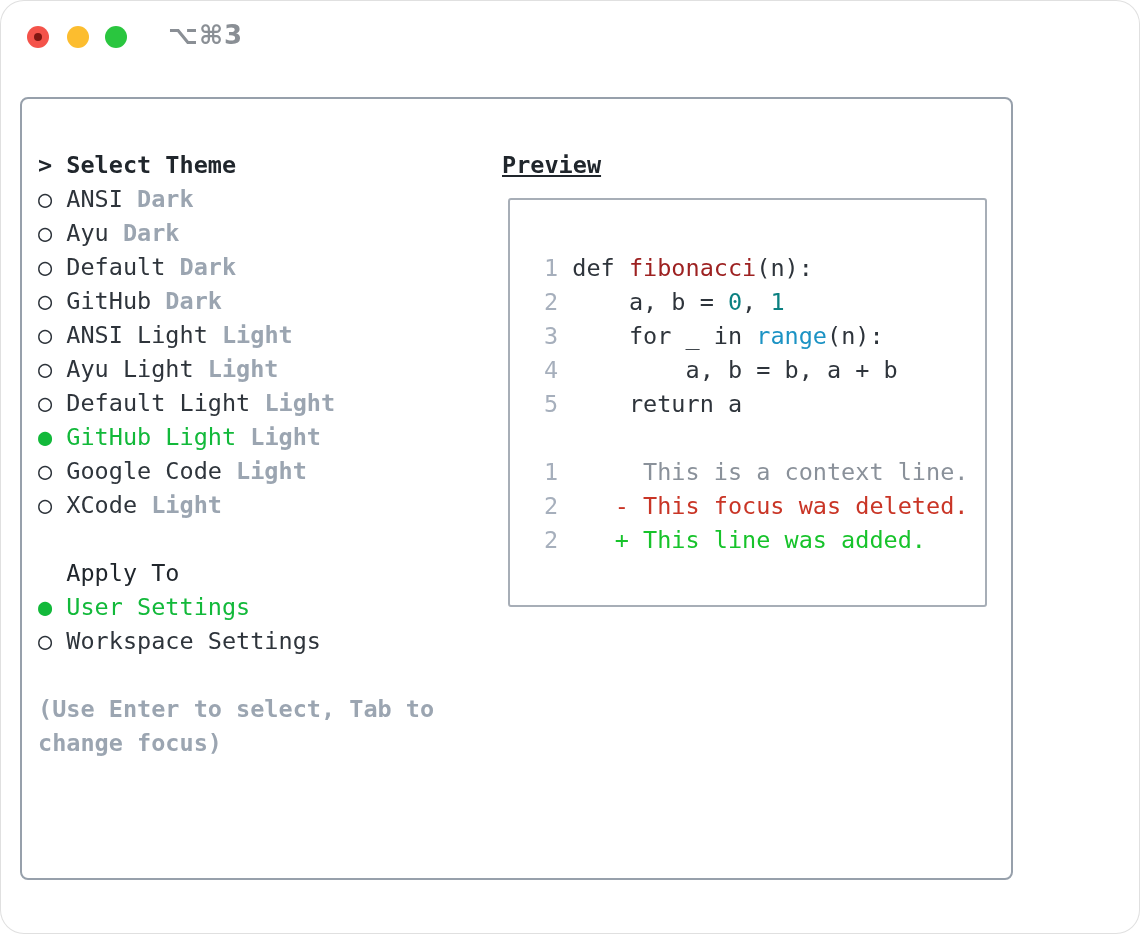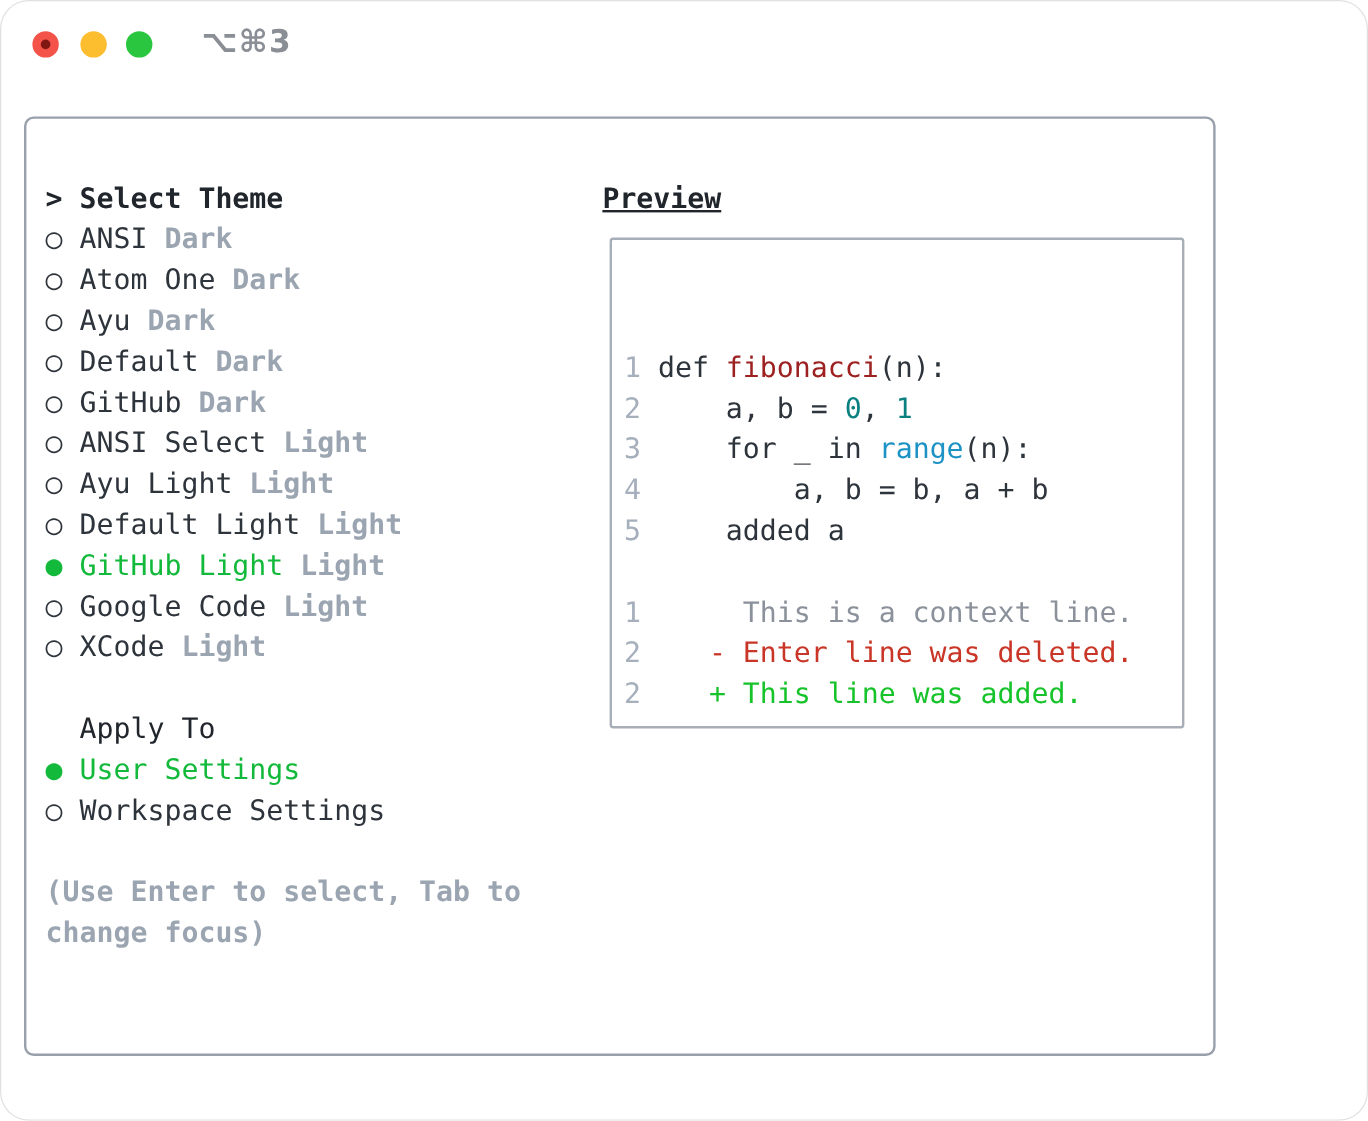--- a/index.html
+++ b/index.html
@@ -44,21 +44,21 @@
 
   #theme-list{position:absolute;left:16px;top:49px;}
 
   #preview-label{position:absolute;left:480px;top:49px;text-decoration:underline;}
 
   #preview-box{
     position:absolute;left:486px;top:99px;width:479px;height:409px;
     border:2px solid var(--preview_border);border-radius:3px;background:#fff;
     box-sizing:border-box;
   }
-  #preview-pre{position:absolute;left:10px;top:51px;margin-top:38px;}
+  #preview-pre{position:absolute;left:34px;top:51px;}
 
   .ln{color:var(--line_number_gray);}
   .seg-keyword,.seg-plain{color:var(--text_dark);}
   .seg-title{color:var(--syntax_title_red);}
   .seg-number{color:var(--syntax_number_teal);}
   .seg-builtin{color:var(--syntax_builtin_blue);}
   .seg-context{color:var(--context_gray);}
   .seg-deleted{color:var(--deleted_red);}
   .seg-added{color:var(--added_green);}
 </style>
@@ -72,25 +72,24 @@
     <div class="light light-yellow"></div>
     <div class="light light-green"></div>
     <div class="title">⌥⌘3</div>
   </div>
 
   <div class="panel">
 
     <div id="theme-list">
         <div class="row"><span class="bold header-dark">&gt; </span><span class="bold header-dark">Select Theme</span></div>
         <div class="row"><span class="dark">○ </span><span class="dark">ANSI </span><span class="muted">Dark</span></div>
-        <div class="row"><span class="dark">○ </span><span class="dark">Atom One </span><span class="muted">Dark</span></div>
         <div class="row"><span class="dark">○ </span><span class="dark">Ayu </span><span class="muted">Dark</span></div>
         <div class="row"><span class="dark">○ </span><span class="dark">Default </span><span class="muted">Dark</span></div>
         <div class="row"><span class="dark">○ </span><span class="dark">GitHub </span><span class="muted">Dark</span></div>
-        <div class="row"><span class="dark">○ </span><span class="dark">ANSI Select </span><span class="muted">Light</span></div>
+        <div class="row"><span class="dark">○ </span><span class="dark">ANSI Light </span><span class="muted">Light</span></div>
         <div class="row"><span class="dark">○ </span><span class="dark">Ayu Light </span><span class="muted">Light</span></div>
         <div class="row"><span class="dark">○ </span><span class="dark">Default Light </span><span class="muted">Light</span></div>
         <div class="row"><span class="accent">● </span><span class="accent">GitHub Light </span><span class="muted">Light</span></div>
         <div class="row"><span class="dark">○ </span><span class="dark">Google Code </span><span class="muted">Light</span></div>
         <div class="row"><span class="dark">○ </span><span class="dark">XCode </span><span class="muted">Light</span></div>
         <div class="row"><span class="dark"> </span></div>
         <div class="row"><span class="dark">  </span><span class="header-dark">Apply To</span></div>
         <div class="row"><span class="accent">● </span><span class="accent">User Settings</span></div>
         <div class="row"><span class="dark">○ </span><span class="dark">Workspace Settings</span></div>
         <div class="row"><span class="dark"> </span></div>
@@ -99,22 +98,22 @@
       </div>
 
     <div id="preview-label" class="row bold header-dark">Preview</div>
 
     <div id="preview-box">
       <div id="preview-pre">
           <div class="row"><span class="ln">1 </span><span class="seg-keyword">def </span><span class="seg-title">fibonacci</span><span class="seg-plain">(n):</span></div>
           <div class="row"><span class="ln">2 </span><span class="seg-plain">    a, b = </span><span class="seg-number">0</span><span class="seg-plain">, </span><span class="seg-number">1</span></div>
           <div class="row"><span class="ln">3 </span><span class="seg-plain">    </span><span class="seg-keyword">for</span><span class="seg-plain"> _ </span><span class="seg-keyword">in</span><span class="seg-plain"> </span><span class="seg-builtin">range</span><span class="seg-plain">(n):</span></div>
           <div class="row"><span class="ln">4 </span><span class="seg-plain">        a, b = b, a + b</span></div>
-          <div class="row"><span class="ln">5 </span><span class="seg-plain">    </span><span class="seg-keyword">added</span><span class="seg-plain"> a</span></div>
+          <div class="row"><span class="ln">5 </span><span class="seg-plain">    </span><span class="seg-keyword">return</span><span class="seg-plain"> a</span></div>
           <div class="row"><span class="dark"> </span></div>
           <div class="row"><span class="ln">1 </span><span class="seg-context">     This is a context line.</span></div>
-          <div class="row"><span class="ln">2 </span><span class="seg-deleted">   - Enter line was deleted.</span></div>
+          <div class="row"><span class="ln">2 </span><span class="seg-deleted">   - This focus was deleted.</span></div>
           <div class="row"><span class="ln">2 </span><span class="seg-added">   + This line was added.</span></div>
         </div>
     </div>
 
   </div>
 </div>
 
 </body></html>

